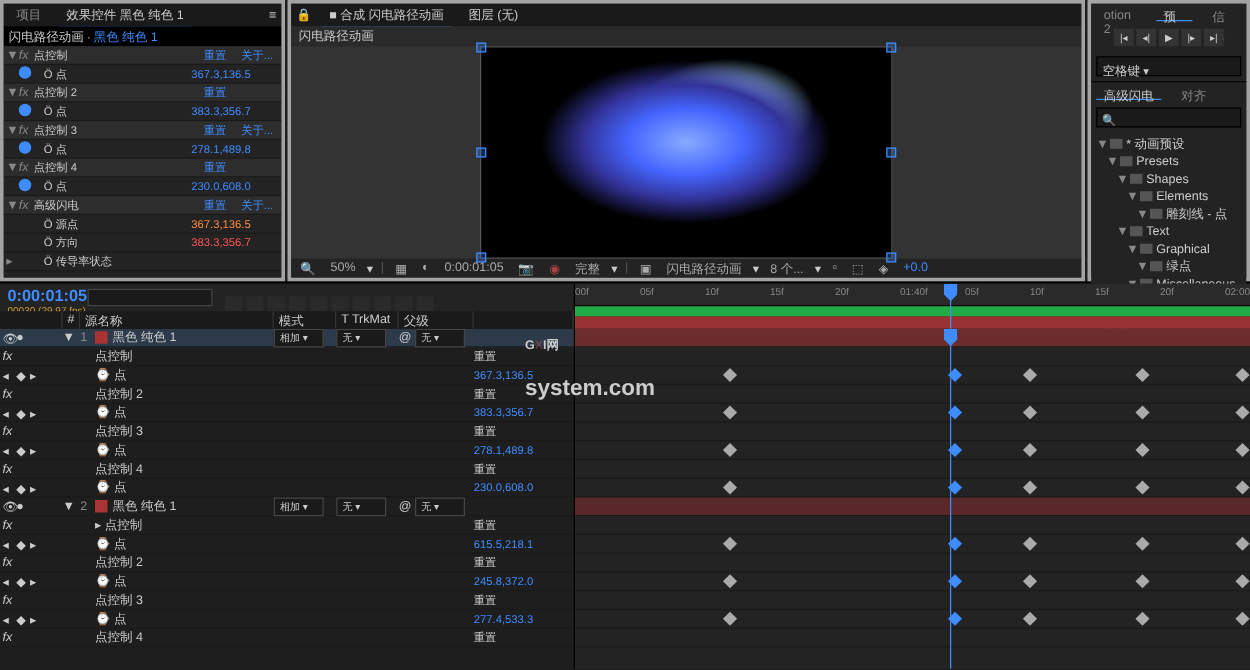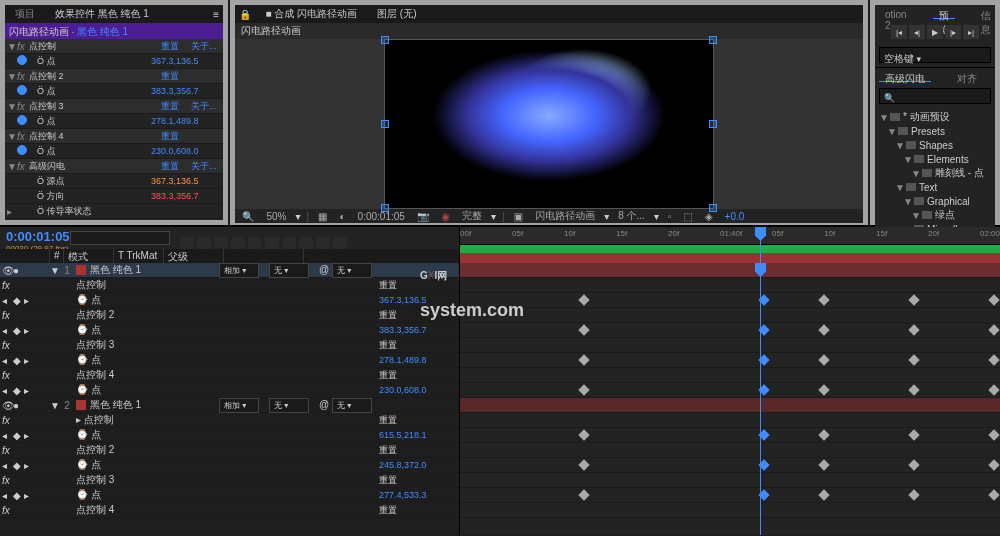--- a/index.html
+++ b/index.html
@@ -1,23 +1,23 @@
 <!DOCTYPE html>
 <html><head>
 <meta charset="utf-8">
 <style>
 *{margin:0;padding:0;box-sizing:border-box;font-family:"Microsoft YaHei",Arial,sans-serif;font-size:10px;color:#ccc}
 body{background:#1e1e1e;width:1000px;height:536px;overflow:hidden;position:relative}
 .top{display:flex;height:225px}
-.panel{background:#232323;border:5px solid #a3a3a3}
+.panel{background:#232323;border:3px solid #a3a3a3}
 .tab-bar{height:18px;background:#1a1a1a;display:flex;align-items:center;padding:0 4px;gap:8px}
 .tab{padding:2px 6px;color:#888;cursor:pointer}
 .tab.active{color:#ccc;border-bottom:1px solid #3f8cff}
 .effects-panel{width:228px;display:flex;flex-direction:column}
-.ep-header{height:16px;background:#4c1d95;padding:2px 4px;font-size:9px}
+.ep-header{height:16px;background:#000000;padding:2px 4px;font-size:9px}
 .ep-header .link{color:#3f8cff}
 .ep-body{flex:1;overflow:auto;background:#232323}
 .prop-row{display:flex;align-items:center;height:15px;padding:0 2px;border-bottom:1px solid #1a1a1a}
 .prop-row .tw{width:10px;color:#888;cursor:pointer}
 .prop-row .fx{width:12px;color:#888;font-style:italic}
 .prop-row .name{flex:1;font-size:9px;white-space:nowrap}
 .prop-row .val{width:70px;font-size:9px}
 .prop-row .val.link{color:#3f8cff}
 .prop-row .val.orange{color:#ff8c3f}
 .prop-row .val.red{color:#ff5555}
@@ -32,21 +32,21 @@
 .comp-frame{width:330px;height:170px;background:#000;position:relative;border:1px solid #555}
 .comp-frame .handle{position:absolute;width:8px;height:8px;border:1px solid #3f8cff;background:rgba(63,140,255,.3)}
 .h-tl{top:-4px;left:-4px}.h-tr{top:-4px;right:-4px}.h-bl{bottom:-4px;left:-4px}.h-br{bottom:-4px;right:-4px}
 .h-ml{top:50%;left:-4px;margin-top:-4px}.h-mr{top:50%;right:-4px;margin-top:-4px}
 .mecha{position:absolute;inset:0;background:radial-gradient(ellipse at 50% 45%,#8af 0%,#46f 20%,#339 35%,transparent 50%),radial-gradient(ellipse at 60% 30%,#fff 0%,#adf 10%,transparent 25%)}
 .comp-footer{height:20px;background:#232323;display:flex;align-items:center;padding:0 4px;gap:6px;font-size:9px}
 .comp-footer .item{padding:0 3px;color:#aaa}
 .comp-footer .sep{color:#555}
 .right-panel{width:130px;display:flex;flex-direction:column}
 .rp-sec{background:#232323;border-bottom:1px solid #000}
-.rp-hdr{height:16px;padding:2px 4px;display:flex;gap:20px;font-size:9px}
+.rp-hdr{height:16px;padding:2px 4px;display:flex;gap:10px;font-size:9px}
 .playback{display:flex;justify-content:center;gap:2px;padding:4px}
 .playback span{width:16px;height:14px;background:#333;display:flex;align-items:center;justify-content:center;font-size:8px;cursor:pointer}
 .shortcut-box{margin:4px;padding:4px;background:#1a1a1a;border:1px solid #000;height:16px;font-size:9px}
 .tree{padding:2px 4px}
 .tree-row{display:flex;align-items:center;height:14px;font-size:9px;gap:3px}
 .tree-row .tw{width:8px;color:#888}
 .tree-row .ico{width:10px;height:8px;background:#555}
 .timeline{height:310px;display:flex;flex-direction:column;background:#1e1e1e;border-top:2px solid #000}
 .tl-tabs{height:18px;background:#1a1a1a;display:flex;align-items:center;padding:0 4px;gap:8px}
 .tl-header{height:36px;background:#232323;display:flex}
@@ -327,20 +327,21 @@
         <span></span>
           <span></span>
         <span></span>
           <span></span>
         <span></span>
           <span></span>
       </div>
       <div class="tl-cols" style="position:absolute;bottom:0;left:0;right:0">
         <span style="width:50px"></span>
         <span style="width:14px">#</span>
+        <span style="flex:1">源名称</span>
         <span style="width:50px">模式</span>
         <span style="width:50px">T TrkMat</span>
         <span style="width:60px">父级</span>
         <span style="width:80px"></span>
       </div>
     </div>
     <div class="tl-right-hdr">
       <div class="ruler" id="ruler">
           <span class="ruler-tick" style="left: 0px;">00f</span>
           <span class="ruler-tick" style="left: 52px;">05f</span>

